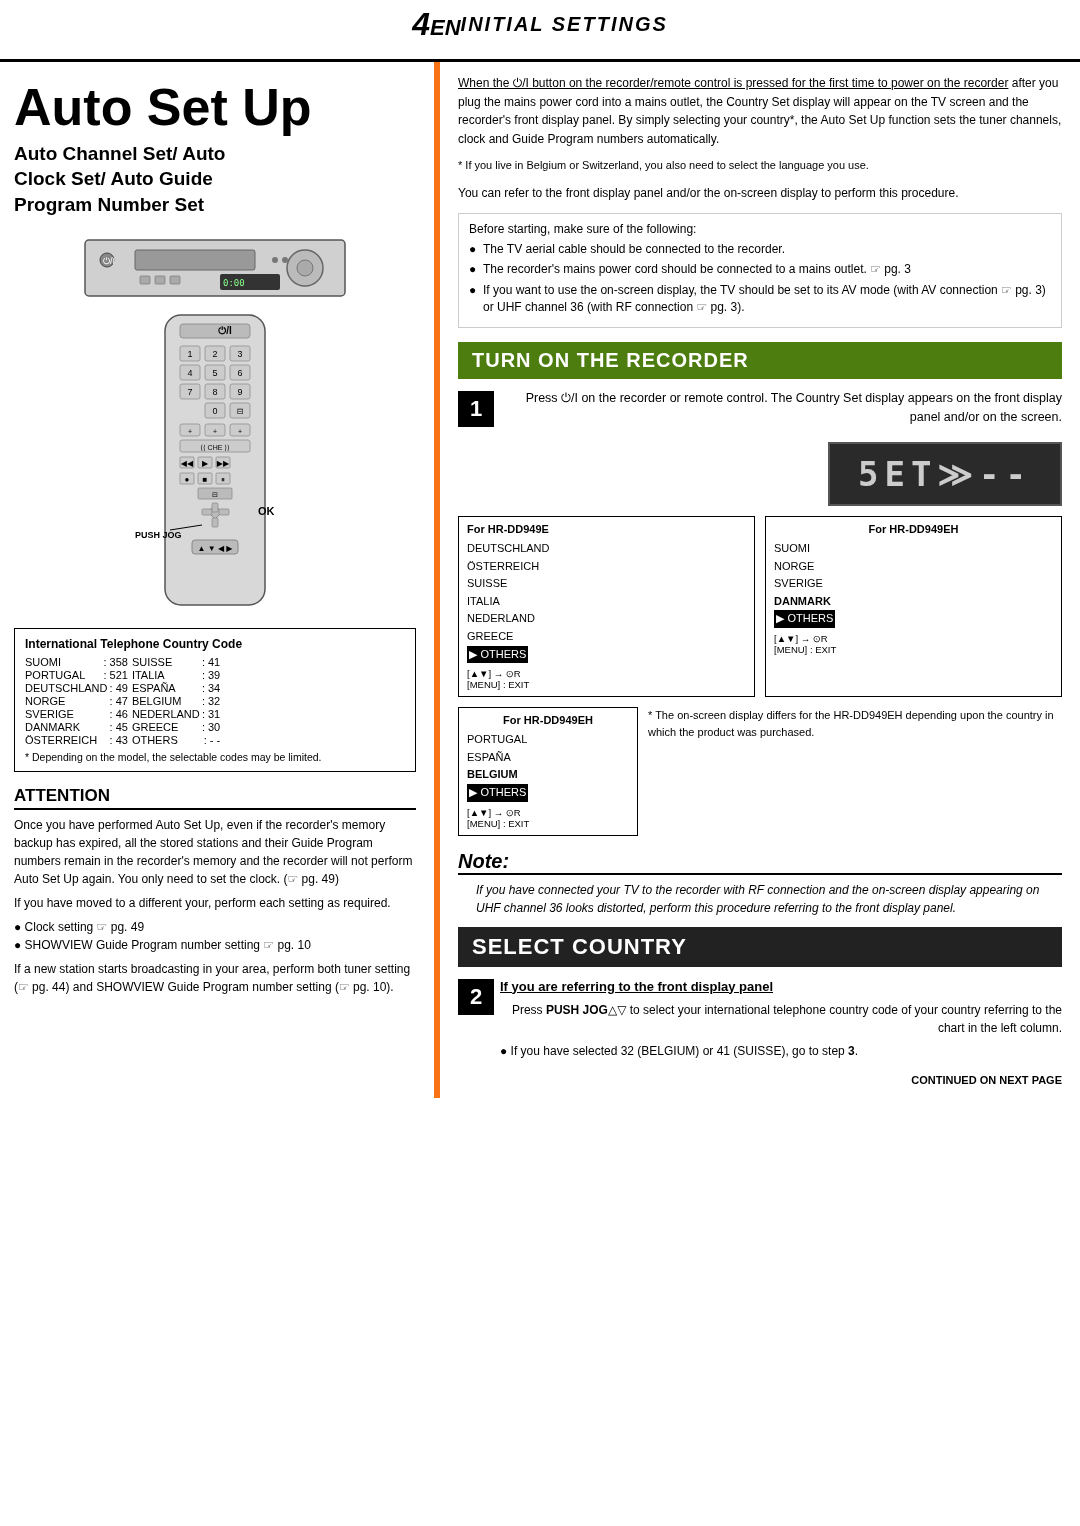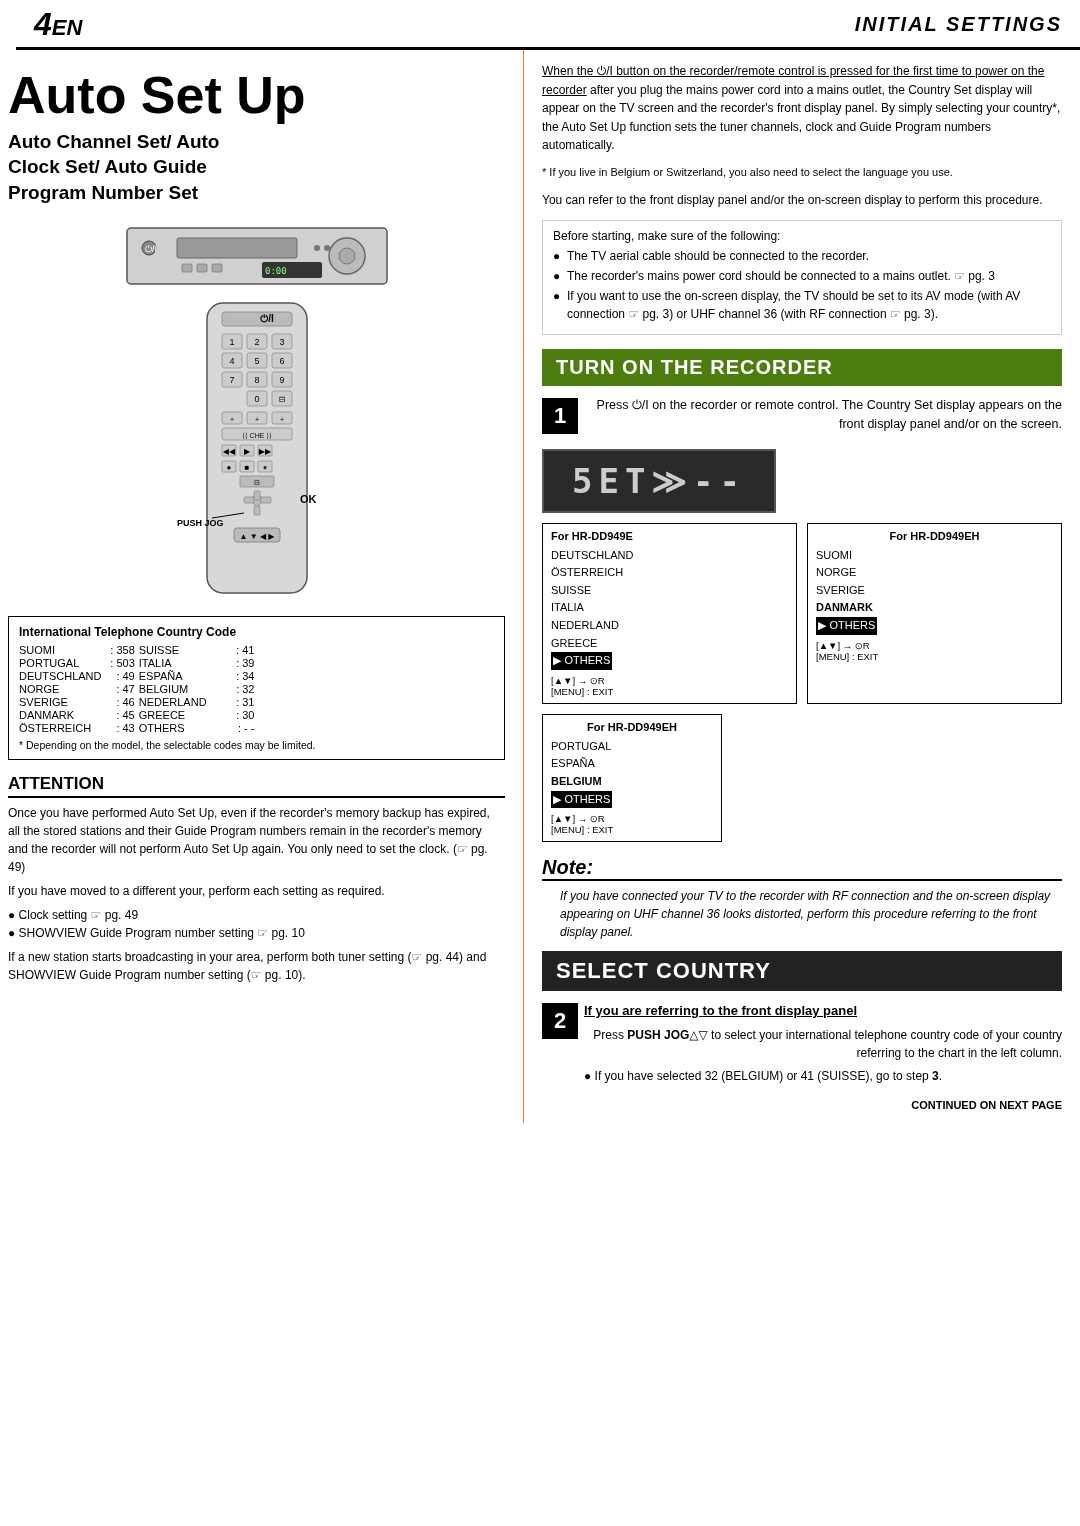--- a/index.html
+++ b/index.html
@@ -9,24 +9,23 @@
       background: #fff;
       color: #000;
       width: 1080px;
       min-height: 1526px;
     }
 
     
     .header {
       display: flex;
       align-items: center;
-      justify-content: space-between;
-      padding: 6px 18px 4px 18px;
+      justify-content: center;
+      padding: 6px 18px 16px 18px;
       border-bottom: 3px solid #000;
-      margin-left: 16px;
     }
     .header-left {
       font-size: 32px;
       font-weight: bold;
       font-style: italic;
     }
     .header-left span.en {
       font-size: 22px;
       font-weight: bold;
       font-style: italic;
@@ -40,23 +39,23 @@
     }
 
     
     .main-content {
       display: flex;
       gap: 0;
     }
 
     
     .left-col {
-      width: 524px;
-      padding: 18px 18px 18px 8px;
-      border-right: 1px solid #f97316;
+      width: 440px;
+      padding: 18px 18px 18px 14px;
+      border-right: 6px solid #f97316;
       flex-shrink: 0;
     }
 
     .page-title {
       font-size: 52px;
       font-weight: bold;
       line-height: 1.05;
       margin-bottom: 6px;
     }
     .subtitle {
@@ -432,21 +431,21 @@
             <span class="country-code">: 358</span>
           </div>
         <div class="country-entry">
             <span class="country-name">SUISSE</span>
             <span class="country-code">: 41</span>
           </div>
         <div></div>
           <div></div>
         <div class="country-entry">
             <span class="country-name">PORTUGAL</span>
-            <span class="country-code">: 503</span>
+            <span class="country-code">: 521</span>
           </div>
         <div class="country-entry">
             <span class="country-name">ITALIA</span>
             <span class="country-code">: 39</span>
           </div>
         <div></div>
           <div></div>
         <div class="country-entry">
             <span class="country-name">DEUTSCHLAND</span>
             <span class="country-code">: 49</span>
@@ -540,21 +539,21 @@
     <div class="section-header">TURN ON THE RECORDER</div>
 
     <div class="step-container">
       <div class="step-row">
         <div class="step-number">1</div>
         <div class="step-content">
           <p>Press ⏻/I on the recorder or remote control. The Country Set display appears on the front display panel and/or on the screen.</p>
         </div>
       </div>
 
-      <div style="display:flex; justify-content:flex-start; margin: 10px 0;">
+      <div style="display:flex; justify-content:flex-end; margin: 10px 0;">
         <div style="background:#2a2a2a; color:#ccc; font-size:34px; font-weight:bold; letter-spacing:6px; text-align:center; padding:10px 28px; font-family:monospace; border:2px solid #555; display:inline-block;">5ET≫--</div>
       </div>
 
       <div class="country-select-area">
 
         <div style="border:1px solid #000; padding:6px 8px; font-size:11px;">
           <div style="font-weight:bold; font-size:11px; text-align:left; margin-bottom:5px;">For HR-DD949E</div>
           <ul style="list-style:none; font-size:11px; line-height:1.6;">
             <li>DEUTSCHLAND</li>
             <li>ÖSTERREICH</li>
@@ -591,20 +590,23 @@
           <ul style="list-style:none; font-size:11px; line-height:1.6;">
             <li>PORTUGAL</li>
             <li>ESPAÑA</li>
             <li style="font-weight:bold;">BELGIUM</li>
             <li style="background:#000; color:#fff; padding:0 2px; display:inline-block;">▶ OTHERS</li>
           </ul>
           <div style="font-size:9.5px; margin-top:5px;">[▲▼] → ⊙R</div>
           <div style="font-size:9.5px;">[MENU] : EXIT</div>
         </div>
 
+        <div class="country-note-side">
+          * The on-screen display differs for the HR-DD949EH depending upon the country in which the product was purchased.
+        </div>
       </div>
     </div>
 
     <div class="note-box">
       <div class="note-title">Note:</div>
       <div class="note-text">If you have connected your TV to the recorder with RF connection and the on-screen display appearing on UHF channel 36 looks distorted, perform this procedure referring to the front display panel.</div>
     </div>
 
     <div class="select-country-header">SELECT COUNTRY</div>
 

